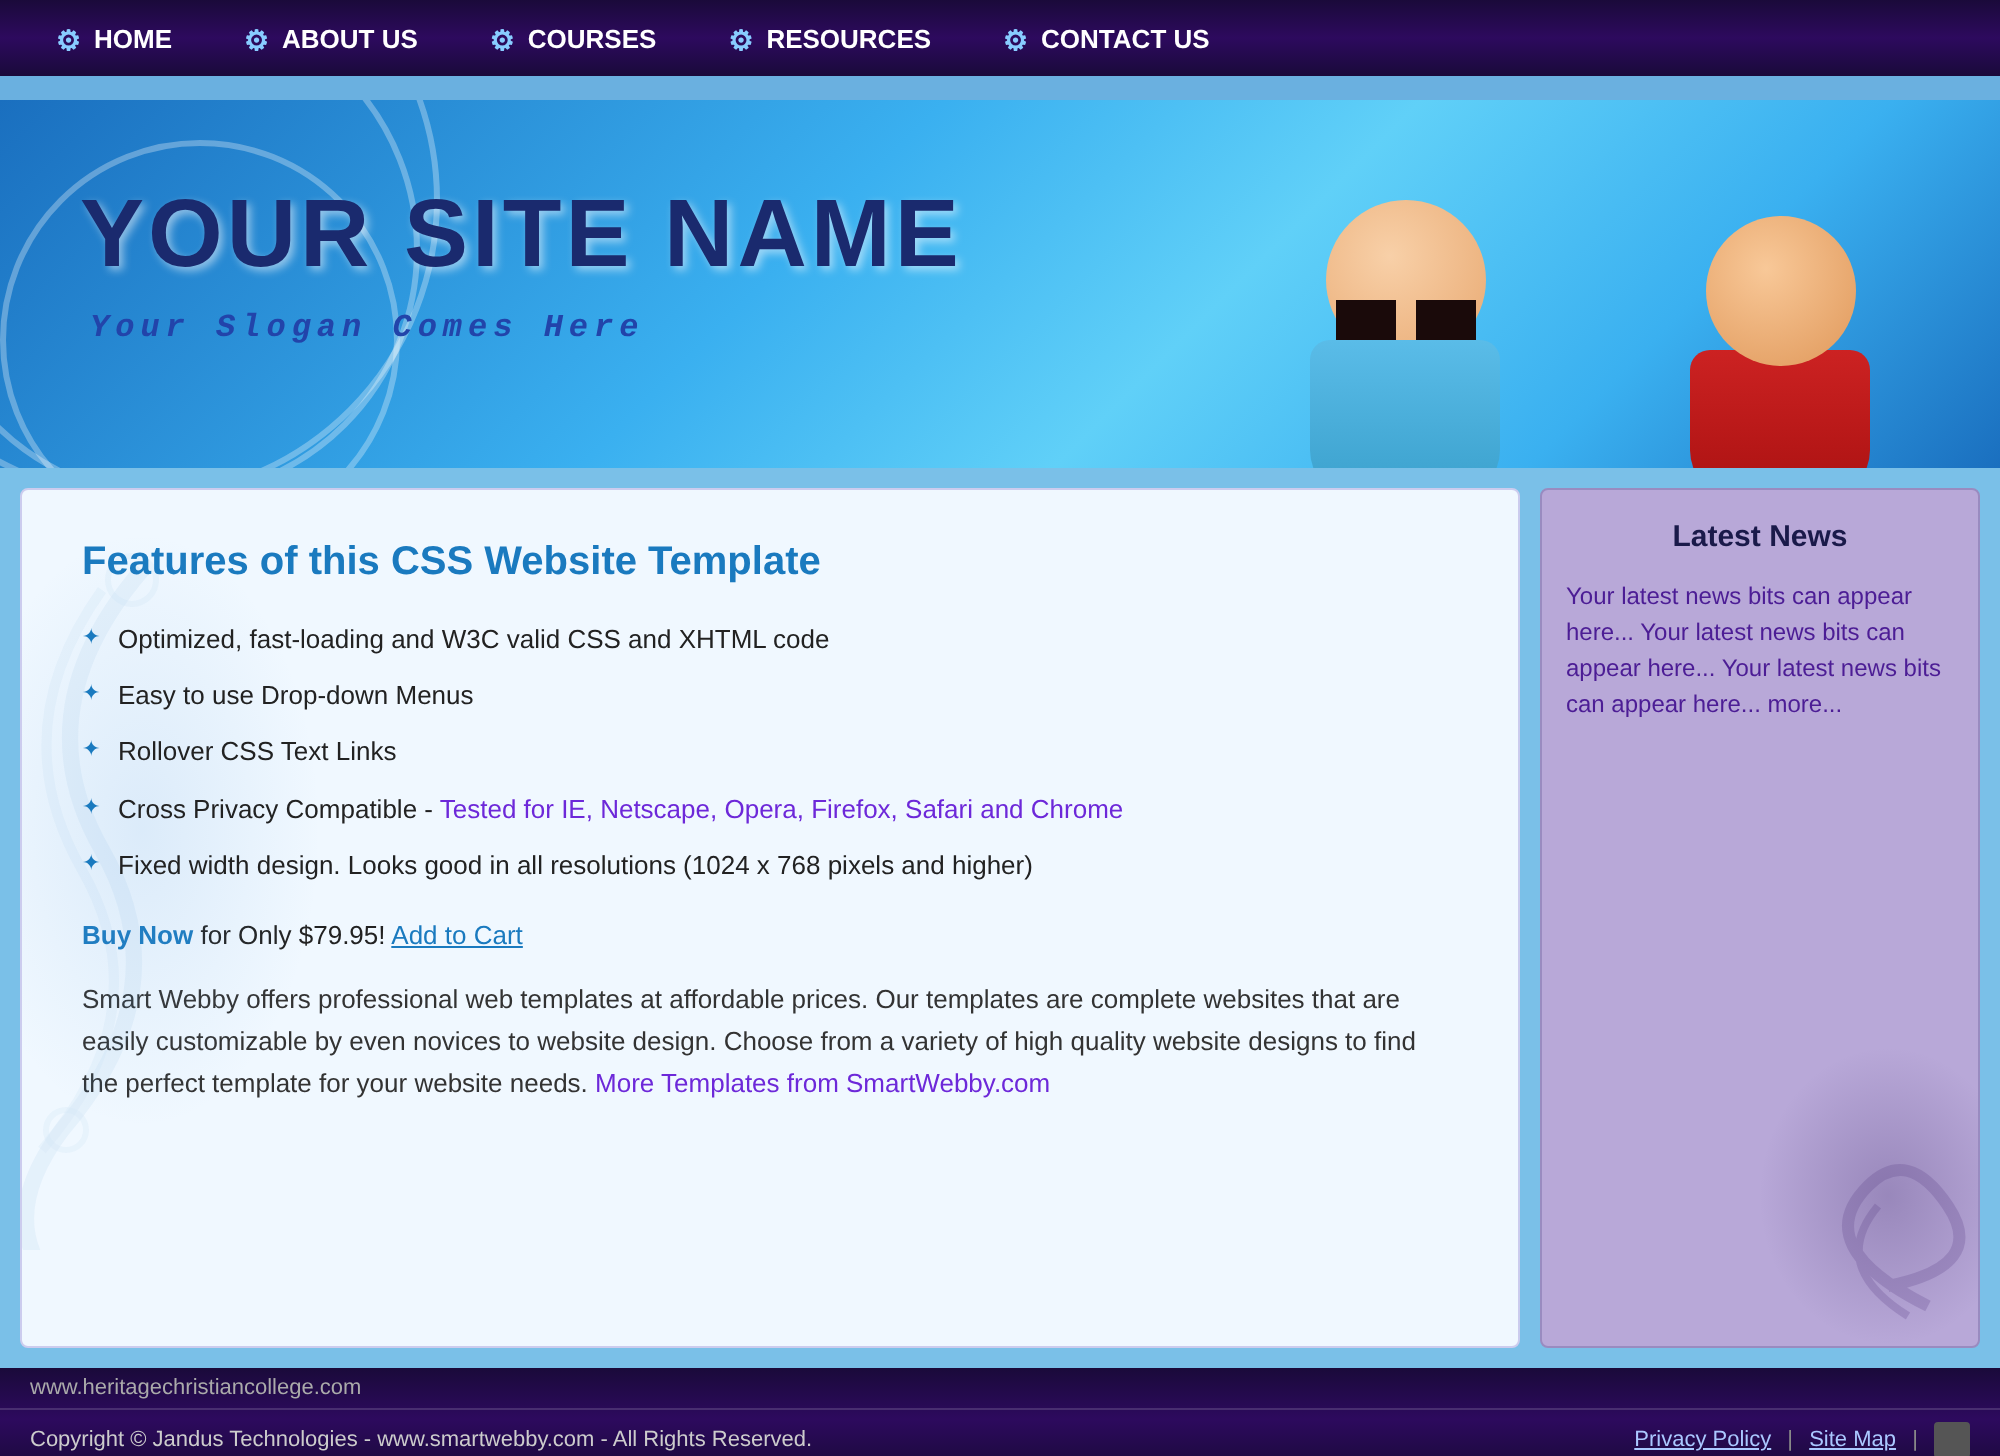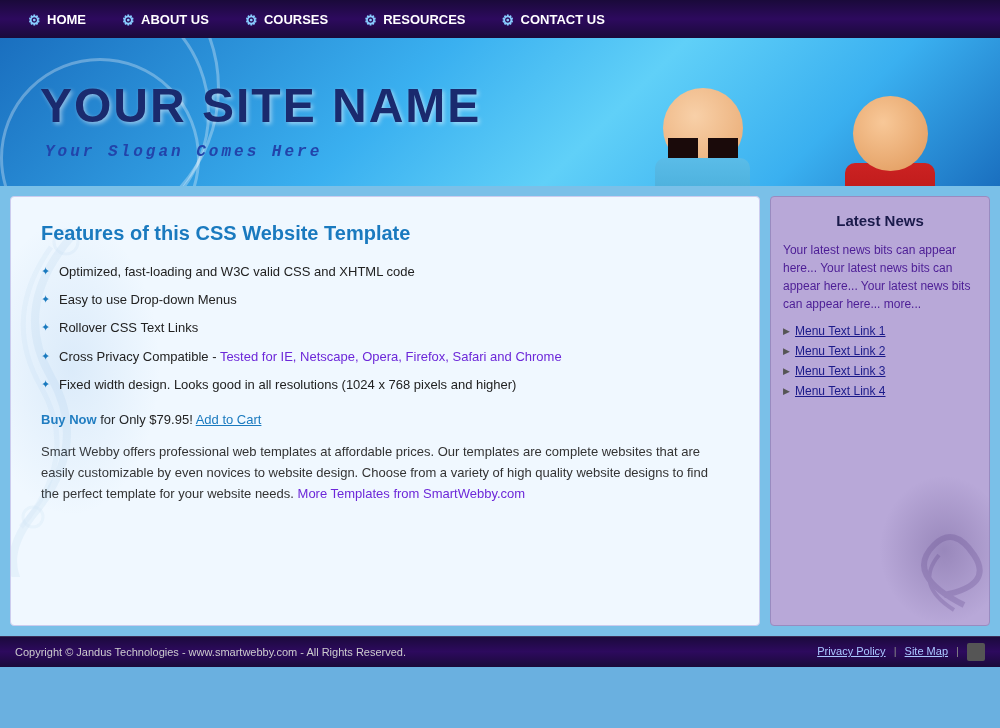--- a/index.html
+++ b/index.html
@@ -34,23 +34,24 @@
       display: inline-block;
       width: 14px;
       height: 14px;
       color: #88ccff;
       font-size: 14px;
     }
 
     
     #header {
       background: linear-gradient(135deg, #1a6fbf 0%, #3ab0f0 40%, #60d0f8 60%, #3ab0f0 80%, #1a6fbf 100%);
-      height: 148px;
-      position: relative;
-      overflow: hidden;
+      height: 184px;
+      position: relative;
+      overflow: hidden;
+      margin-top: 12px;
     }
     #header-waves {
       position: absolute;
       top: 0; left: 0; right: 0; bottom: 0;
       overflow: hidden;
     }
     .wave {
       position: absolute;
       border-radius: 50%;
       border: 3px solid rgba(255,255,255,0.3);
@@ -350,35 +351,32 @@
 
     <p class="description-text">
       <span>Smart Webby offers professional web templates at affordable prices. Our templates are complete websites that are easily customizable by even novices to website design. Choose from a variety of high quality website designs to find the perfect template for your website needs.</span>
       <a class="link-blue">More Templates from SmartWebby.com</a>
     </p>
   </div>
 
   <aside id="sidebar">
     <div class="sidebar-title">Latest News</div>
     <p class="sidebar-news-text">Your latest news bits can appear here... Your latest news bits can appear here... Your latest news bits can appear here... more...</p>
-    <ul class="sidebar-links">
-    <li><a href="#">Menu Text Link 1</a></li>
-        <li><a href="#">Menu Text Link 2</a></li>
-        <li><a href="#">Menu Text Link 3</a></li>
-        <li><a href="#">Menu Text Link 4</a></li>
-      </ul>
 
     <svg style="position:absolute;bottom:10px;right:5px;width:100px;height:100px;opacity:0.2;" viewBox="0 0 100 100" xmlns="http://www.w3.org/2000/svg">
       <path d="M80,90 Q20,60 50,30 Q70,10 90,40 Q110,70 60,80" stroke="#4a2a7a" stroke-width="6" fill="none"></path>
       <path d="M70,95 Q30,70 55,40" stroke="#4a2a7a" stroke-width="4" fill="none"></path>
     </svg>
   </aside>
 </div>
 
 <footer id="footer">
+  <div id="footer-top">
+    <span>www.heritagechristiancollege.com</span>
+  </div>
   <div id="footer-bottom">
     <span>Copyright © Jandus Technologies - www.smartwebby.com - All Rights Reserved.</span>
     <div>
       <a>Privacy Policy</a>
       <span class="divider"> | </span>
       <a>Site Map</a>
       <span class="divider"> | </span>
       <span class="footer-icon"></span>
     </div>
   </div>

